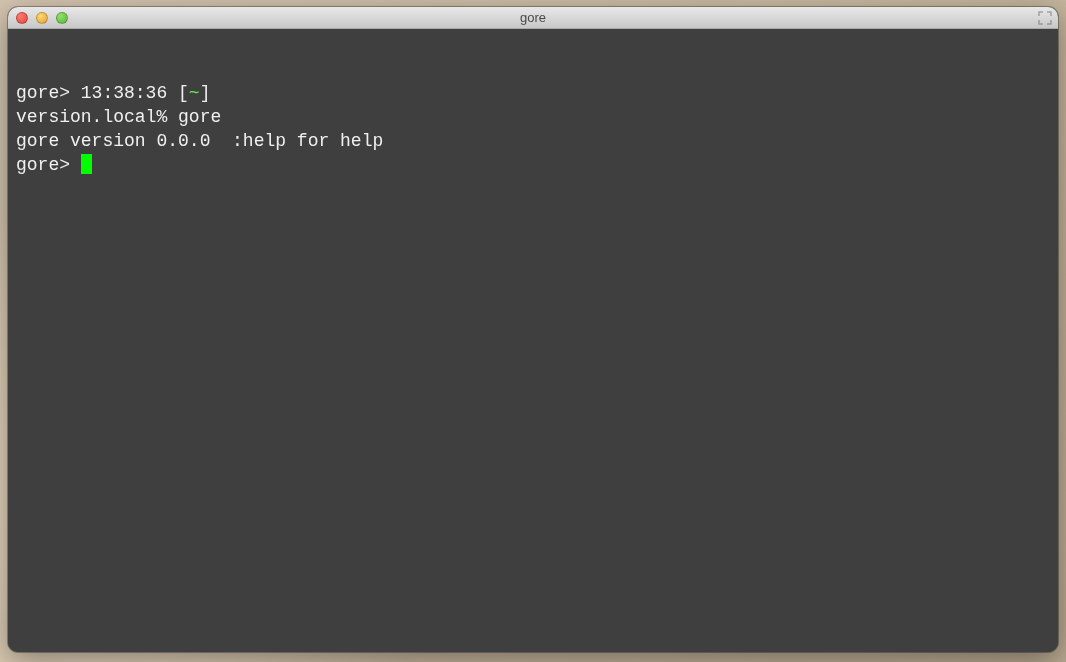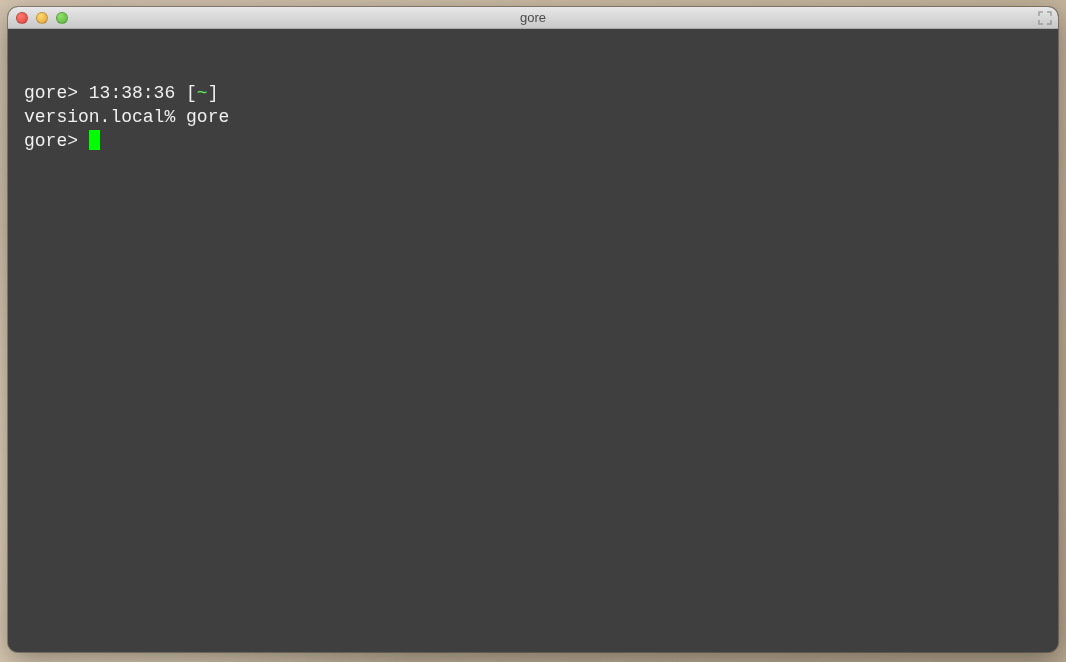--- a/index.html
+++ b/index.html
@@ -78,21 +78,21 @@
       right: 6px;
       top: 4px;
       width: 14px;
       height: 14px;
       opacity: 0.5;
     }
     .maximize-icon svg { display: block; }
     .terminal {
       flex: 1;
       background: #3f3f3f;
-      padding: 4px 16px;
+      padding: 4px 8px;
       font-size: 18px;
       line-height: 24px;
       color: #f0f0f0;
       white-space: pre;
       font-family: Menlo, Monaco, "Courier New", monospace;
       overflow: hidden;
     }
     .line { display: block; }
     .green { color: #5af25a; }
     .cursor {
@@ -118,15 +118,15 @@
     </div>
     <div class="title">gore</div>
     <div class="maximize-icon">
       <svg viewBox="0 0 14 14" width="14" height="14">
         <path d="M1 5 L1 1 L5 1 M9 1 L13 1 L13 5 M13 9 L13 13 L9 13 M5 13 L1 13 L1 9" stroke="#666" stroke-width="1.5" fill="none"></path>
       </svg>
     </div>
   </div>
 
   <div class="terminal">
-    <span class="line"><span>gore&gt; </span><span>13:38:36 </span><span>[</span><span class="green">~</span><span>]</span></span><span class="line"><span>version.local% </span><span>gore</span></span><span class="line"><span>gore&gt; </span><span class="cursor"></span></span>
+    <span class="line"><span>gore&gt; </span><span>13:38:36 </span><span>[</span><span class="green">~</span><span>]</span></span><span class="line"><span>version.local% </span><span>gore</span></span><span class="line"><span>gore version 0.0.0  :help for help</span></span><span class="line"><span>gore&gt; </span><span class="cursor"></span></span>
   </div>
 </div>
 
 </body></html>

